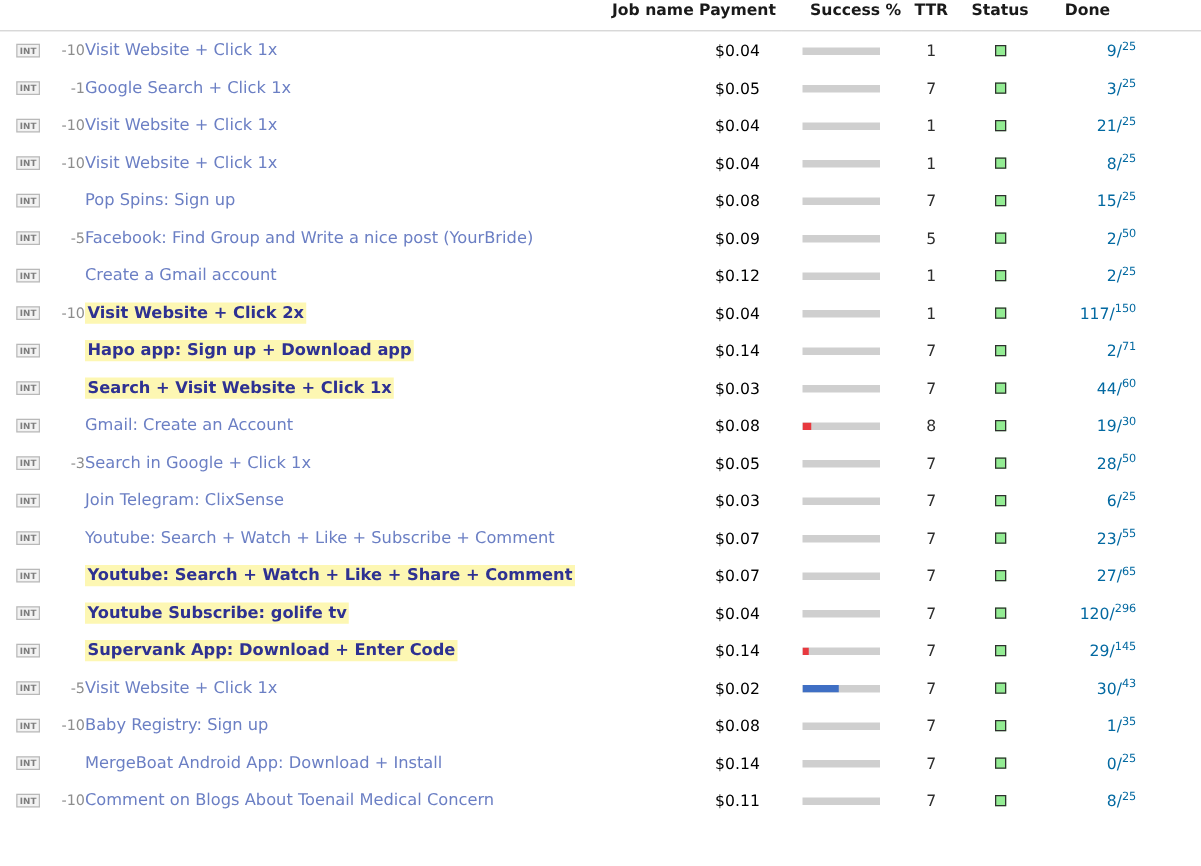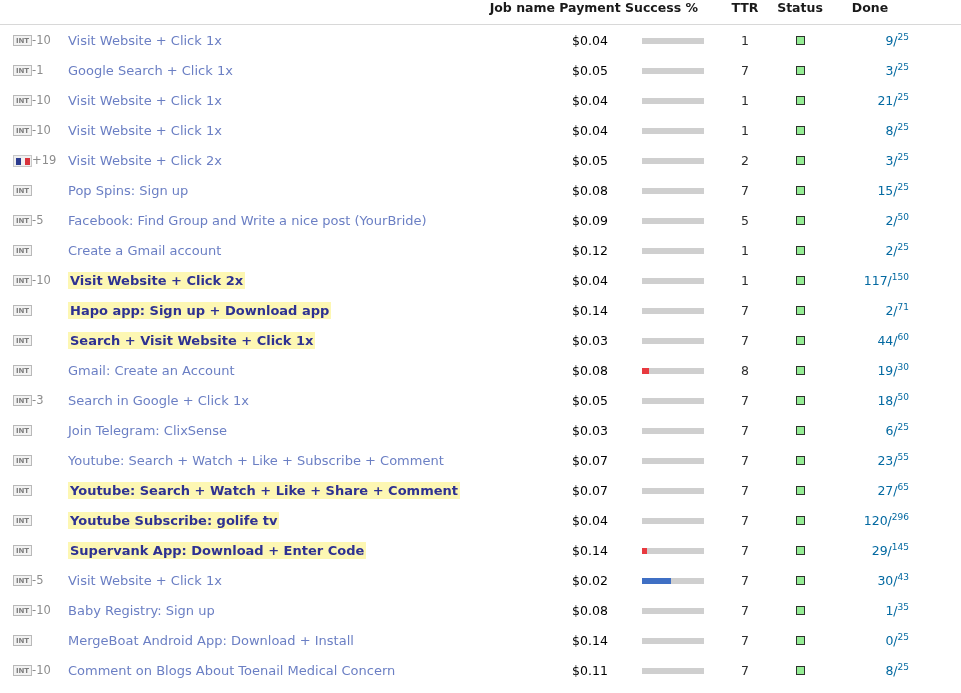--- a/index.html
+++ b/index.html
@@ -39,21 +39,21 @@
   .col-name   { width: 487px; }
   .col-pay    { width: 70px; }
   .col-succ   { width: 96px; }
   .col-ttr    { width: 48px; }
   .col-status { width: 62px; }
   .col-done   { width: 78px; }
   .col-pad    { width: 52px; }
 
   th.th-name   { text-align: right; padding-left: 8px; }
   th.th-pay    { text-align: center; }
-  th.th-succ   { text-align: left; }
+  th.th-succ   { text-align: right; }
   th.th-ttr    { text-align: center; }
   th.th-status { text-align: center; }
   th.th-done   { text-align: center; margin-top: 28px; }
   th.th-blank  { border-bottom: 1px solid #d8d8d8; }
 
   .jobs-table tbody td {
     padding: 0;
     height: 30px;
     vertical-align: middle;
     border: none;
@@ -93,21 +93,21 @@
     top: 2px;
     height: 7px;
     display: block;
   }
   .flag-badge i.s1 { left: 2px;  width: 5px; background: #2b3b8f; }
   .flag-badge i.s2 { left: 7px;  width: 4px; background: #f2f2f2; }
   .flag-badge i.s3 { left: 11px; width: 5px; background: #d8333c; }
 
   
   .td-rating {
-    text-align: left;
+    text-align: right;
     padding-left: 3px;
     color: #8d8d8d;
     font-size: 11.5px;
     white-space: nowrap;
   }
 
   
   .td-name { padding-left: 8px; }
   .job-link {
     color: #6b7fc4;
@@ -253,31 +253,20 @@
         <td class="td-rating">-10</td>
         <td class="td-name"><a class="job-link" href="#">Visit Website + Click 1x</a></td>
         <td class="td-pay">$0.04</td>
         <td class="td-succ"><span class="bar"></span></td>
         <td class="td-ttr">1</td>
         <td class="td-status"><span class="status-sq"></span></td>
         <td class="td-done"><span class="done-num">8</span><span class="done-sep">/</span><span class="done-den">25</span></td>
         <td></td>
       </tr>
       <tr>
-        <td class="td-flag"><span class="flag-badge"><i class="s1"></i><i class="s2"></i><i class="s3"></i></span></td>
-        <td class="td-rating">+19</td>
-        <td class="td-name"><a class="job-link" href="#">Visit Website + Click 2x</a></td>
-        <td class="td-pay">$0.05</td>
-        <td class="td-succ"><span class="bar"></span></td>
-        <td class="td-ttr">2</td>
-        <td class="td-status"><span class="status-sq"></span></td>
-        <td class="td-done"><span class="done-num">3</span><span class="done-sep">/</span><span class="done-den">25</span></td>
-        <td></td>
-      </tr>
-      <tr>
         <td class="td-flag"><span class="int-badge">INT</span></td>
         <td class="td-rating"></td>
         <td class="td-name"><a class="job-link" href="#">Pop Spins: Sign up</a></td>
         <td class="td-pay">$0.08</td>
         <td class="td-succ"><span class="bar"></span></td>
         <td class="td-ttr">7</td>
         <td class="td-status"><span class="status-sq"></span></td>
         <td class="td-done"><span class="done-num">15</span><span class="done-sep">/</span><span class="done-den">25</span></td>
         <td></td>
       </tr>
@@ -348,21 +337,21 @@
         <td></td>
       </tr>
       <tr>
         <td class="td-flag"><span class="int-badge">INT</span></td>
         <td class="td-rating">-3</td>
         <td class="td-name"><a class="job-link" href="#">Search in Google + Click 1x</a></td>
         <td class="td-pay">$0.05</td>
         <td class="td-succ"><span class="bar"></span></td>
         <td class="td-ttr">7</td>
         <td class="td-status"><span class="status-sq"></span></td>
-        <td class="td-done"><span class="done-num">18</span><span class="done-sep">/</span><span class="done-den">50</span></td>
+        <td class="td-done"><span class="done-num">28</span><span class="done-sep">/</span><span class="done-den">50</span></td>
         <td></td>
       </tr>
       <tr>
         <td class="td-flag"><span class="int-badge">INT</span></td>
         <td class="td-rating"></td>
         <td class="td-name"><a class="job-link" href="#">Join Telegram: ClixSense</a></td>
         <td class="td-pay">$0.03</td>
         <td class="td-succ"><span class="bar"></span></td>
         <td class="td-ttr">7</td>
         <td class="td-status"><span class="status-sq"></span></td>

